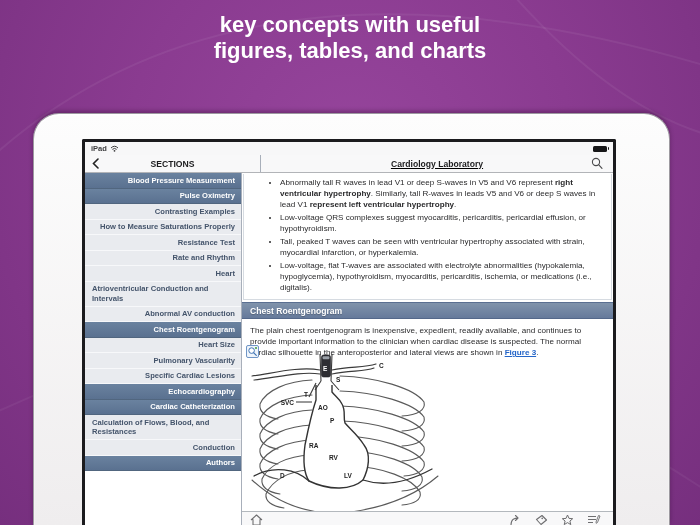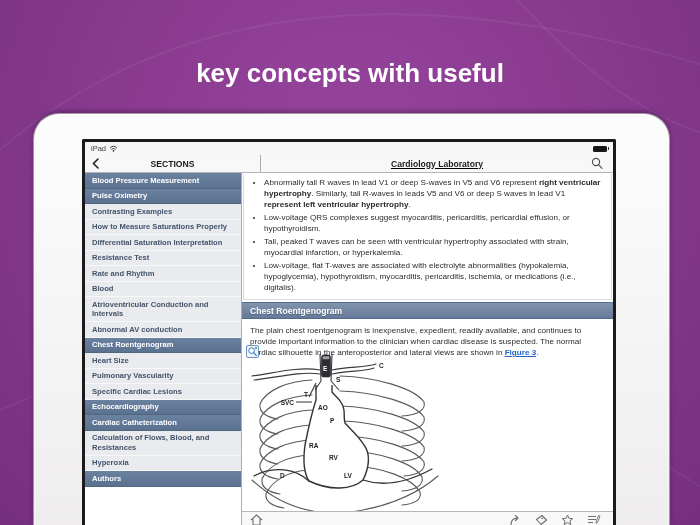--- a/index.html
+++ b/index.html
@@ -7,64 +7,64 @@
   body {
     font-family:"Liberation Sans", sans-serif;
     background: radial-gradient(ellipse at 50% 30%, #96459c 0%, #8a3b90 45%, #762f7e 100%);
     position:relative;
   }
   .bg-decor { position:absolute; inset:0; z-index:0; pointer-events:none; }
 
   
   .hero { position:absolute; top:12px; left:0; width:100%; text-align:center; color:#fff; z-index:1; }
   .hero-title { font-size:28px; font-weight:bold; letter-spacing:1.5px; line-height:32px; }
-  .hero-sub { font-size:26px; font-weight:bold; line-height:26px;margin-top:48px; }
+  .hero-sub { font-size:22px; font-weight:bold; line-height:26px; }
 
   
   .ipad {
     position:absolute; left:33px; top:113px; width:637px; height:412px; z-index:2;
     background:linear-gradient(#fdfdfd,#efedee);
     border:1px solid #9d9aa0; border-bottom:none;
     border-radius:26px 26px 0 0;
     box-shadow:0 -2px 4px rgba(40,10,40,.35), inset 0 2px 2px rgba(255,255,255,.9);
   }
   .screen {
     position:absolute; left:48px; top:25px; width:534px; height:387px;
     background:#fff; border:3px solid #1b1b1e; border-bottom:none; border-radius:2px 2px 0 0;
     overflow:hidden; display:flex; flex-direction:column;
   }
 
   
   .statusbar { height:13px; background:#f7f7f8; display:flex; align-items:center;
     justify-content:space-between; padding:0 6px; flex:0 0 auto; }
-  .status-left { display:flex; align-items:center; gap:3px; font-size:7.5px; color:#3c3c3e; font-weight:normal;justify-content:center; }
+  .status-left { display:flex; align-items:center; gap:3px; font-size:7.5px; color:#3c3c3e; font-weight:bold;justify-content:center; }
   .battery { width:14px; height:6px; background:#161618; border-radius:1.5px; position:relative; }
   .battery:after { content:""; position:absolute; right:-2px; top:1.5px; width:1.5px; height:3px; background:#161618; border-radius:0 1px 1px 0; }
 
   
   .navbar { height:18px; background:#f8f8f9; border-bottom:1px solid #b2b4b8; display:flex; flex:0 0 auto; }
   .nav-left { width:176px; border-right:1px solid #a8afba; position:relative; display:flex; align-items:center; }
   .nav-right { flex:1; position:relative; display:flex; align-items:center; justify-content:center;text-decoration:underline; }
   .nav-title { font-size:8.6px; font-weight:bold; color:#1c1c1e; width:100%; text-align:center; }
   .back-chevron { position:absolute; left:7px; top:3px; cursor:pointer; }
   .search-btn { position:absolute; right:10px; top:2px; cursor:pointer; }
 
   
   .main { flex:1; display:flex; min-height:0; }
   .sidebar { width:157px; border-right:1px solid #a8afba; background:#fff; overflow:hidden; }
-  .sb-item { display:flex; justify-content:flex-start; align-items:center; gap:4px;
+  .sb-item { display:flex; justify-content:flex-end; align-items:center; gap:4px;
     padding:2.5px 6px 2.5px 7px; font-size:7.6px; line-height:9.5px; font-weight:bold;
     color:#44546b; background:#e9ebef; border-bottom:1px solid #f7f8fa; cursor:pointer; }
   .sb-header { background:linear-gradient(#6a829f,#5a7190); color:#fff; border-bottom:1px solid #51667f; }
   .sb-selected { color:#1879e0; }
   .check { color:#1879e0; font-size:9px; line-height:9px; flex:0 0 auto; }
 
   
   .content { flex:1; position:relative; background:#fff; overflow:hidden; }
-  .bullets-box { border:1px solid #d6dbe1; border-top:none; margin:1px 1px 0 1px; padding:3px 8px 4px 4px; }
+  .bullets-box { border:1px solid #d6dbe1; border-top:none; margin:1px 1px 0 1px; padding:3px 8px 4px 20px; }
   .bullets-box ul { margin-left:16px; }
   .bullets-box li { font-size:8.1px; line-height:11px; color:#2b2b2d; margin-bottom:2px; }
   .section-bar { margin-top:2px; background:linear-gradient(#8093ab,#667a9b); border-top:1px solid #5a6f91;
     border-bottom:1px solid #54688a; color:#fff; font-size:8.6px; font-weight:bold;
     padding:2.5px 8px; text-shadow:0 1px 1px rgba(0,0,0,.25); }
   .para { padding:6px 12px 4px 8px; font-size:8.1px; line-height:11px; color:#2b2b2d; }
   .para a { color:#2465c8; font-weight:bold; text-decoration:underline; cursor:pointer; }
 
   .fig-zoom { position:absolute; left:4px; top:172px; width:13px; height:13px; background:#eef4fb;
     border:1px solid #6f95c6; border-radius:2px; cursor:pointer; }
@@ -133,30 +133,27 @@
             <div class="sb-item sb-header">
               <span>Pulse Oximetry</span>
             </div>
             <div class="sb-item">
               <span>Contrasting Examples</span>
             </div>
             <div class="sb-item">
               <span>How to Measure Saturations Properly</span>
             </div>
             <div class="sb-item">
-              <span>Differential Saturation Interpretation</span>
-            </div>
-            <div class="sb-item">
               <span>Resistance Test</span>
             </div>
             <div class="sb-item">
               <span>Rate and Rhythm</span>
             </div>
             <div class="sb-item">
-              <span>Blood</span>
+              <span>Heart</span>
             </div>
             <div class="sb-item">
               <span>Atrioventricular Conduction and Intervals</span>
             </div>
             <div class="sb-item">
               <span>Abnormal AV conduction</span>
             </div>
             <div class="sb-item sb-header">
               <span>Chest Roentgenogram</span>
             </div>
@@ -172,21 +169,21 @@
             <div class="sb-item sb-header">
               <span>Echocardiography</span>
             </div>
             <div class="sb-item sb-header">
               <span>Cardiac Catheterization</span>
             </div>
             <div class="sb-item">
               <span>Calculation of Flows, Blood, and Resistances</span>
             </div>
             <div class="sb-item">
-              <span>Hyperoxia</span>
+              <span>Conduction</span>
             </div>
             <div class="sb-item sb-header">
               <span>Authors</span>
             </div>
           </div>
       </div>
 
       <div class="content">
         <div class="bullets-box">
           <ul>

